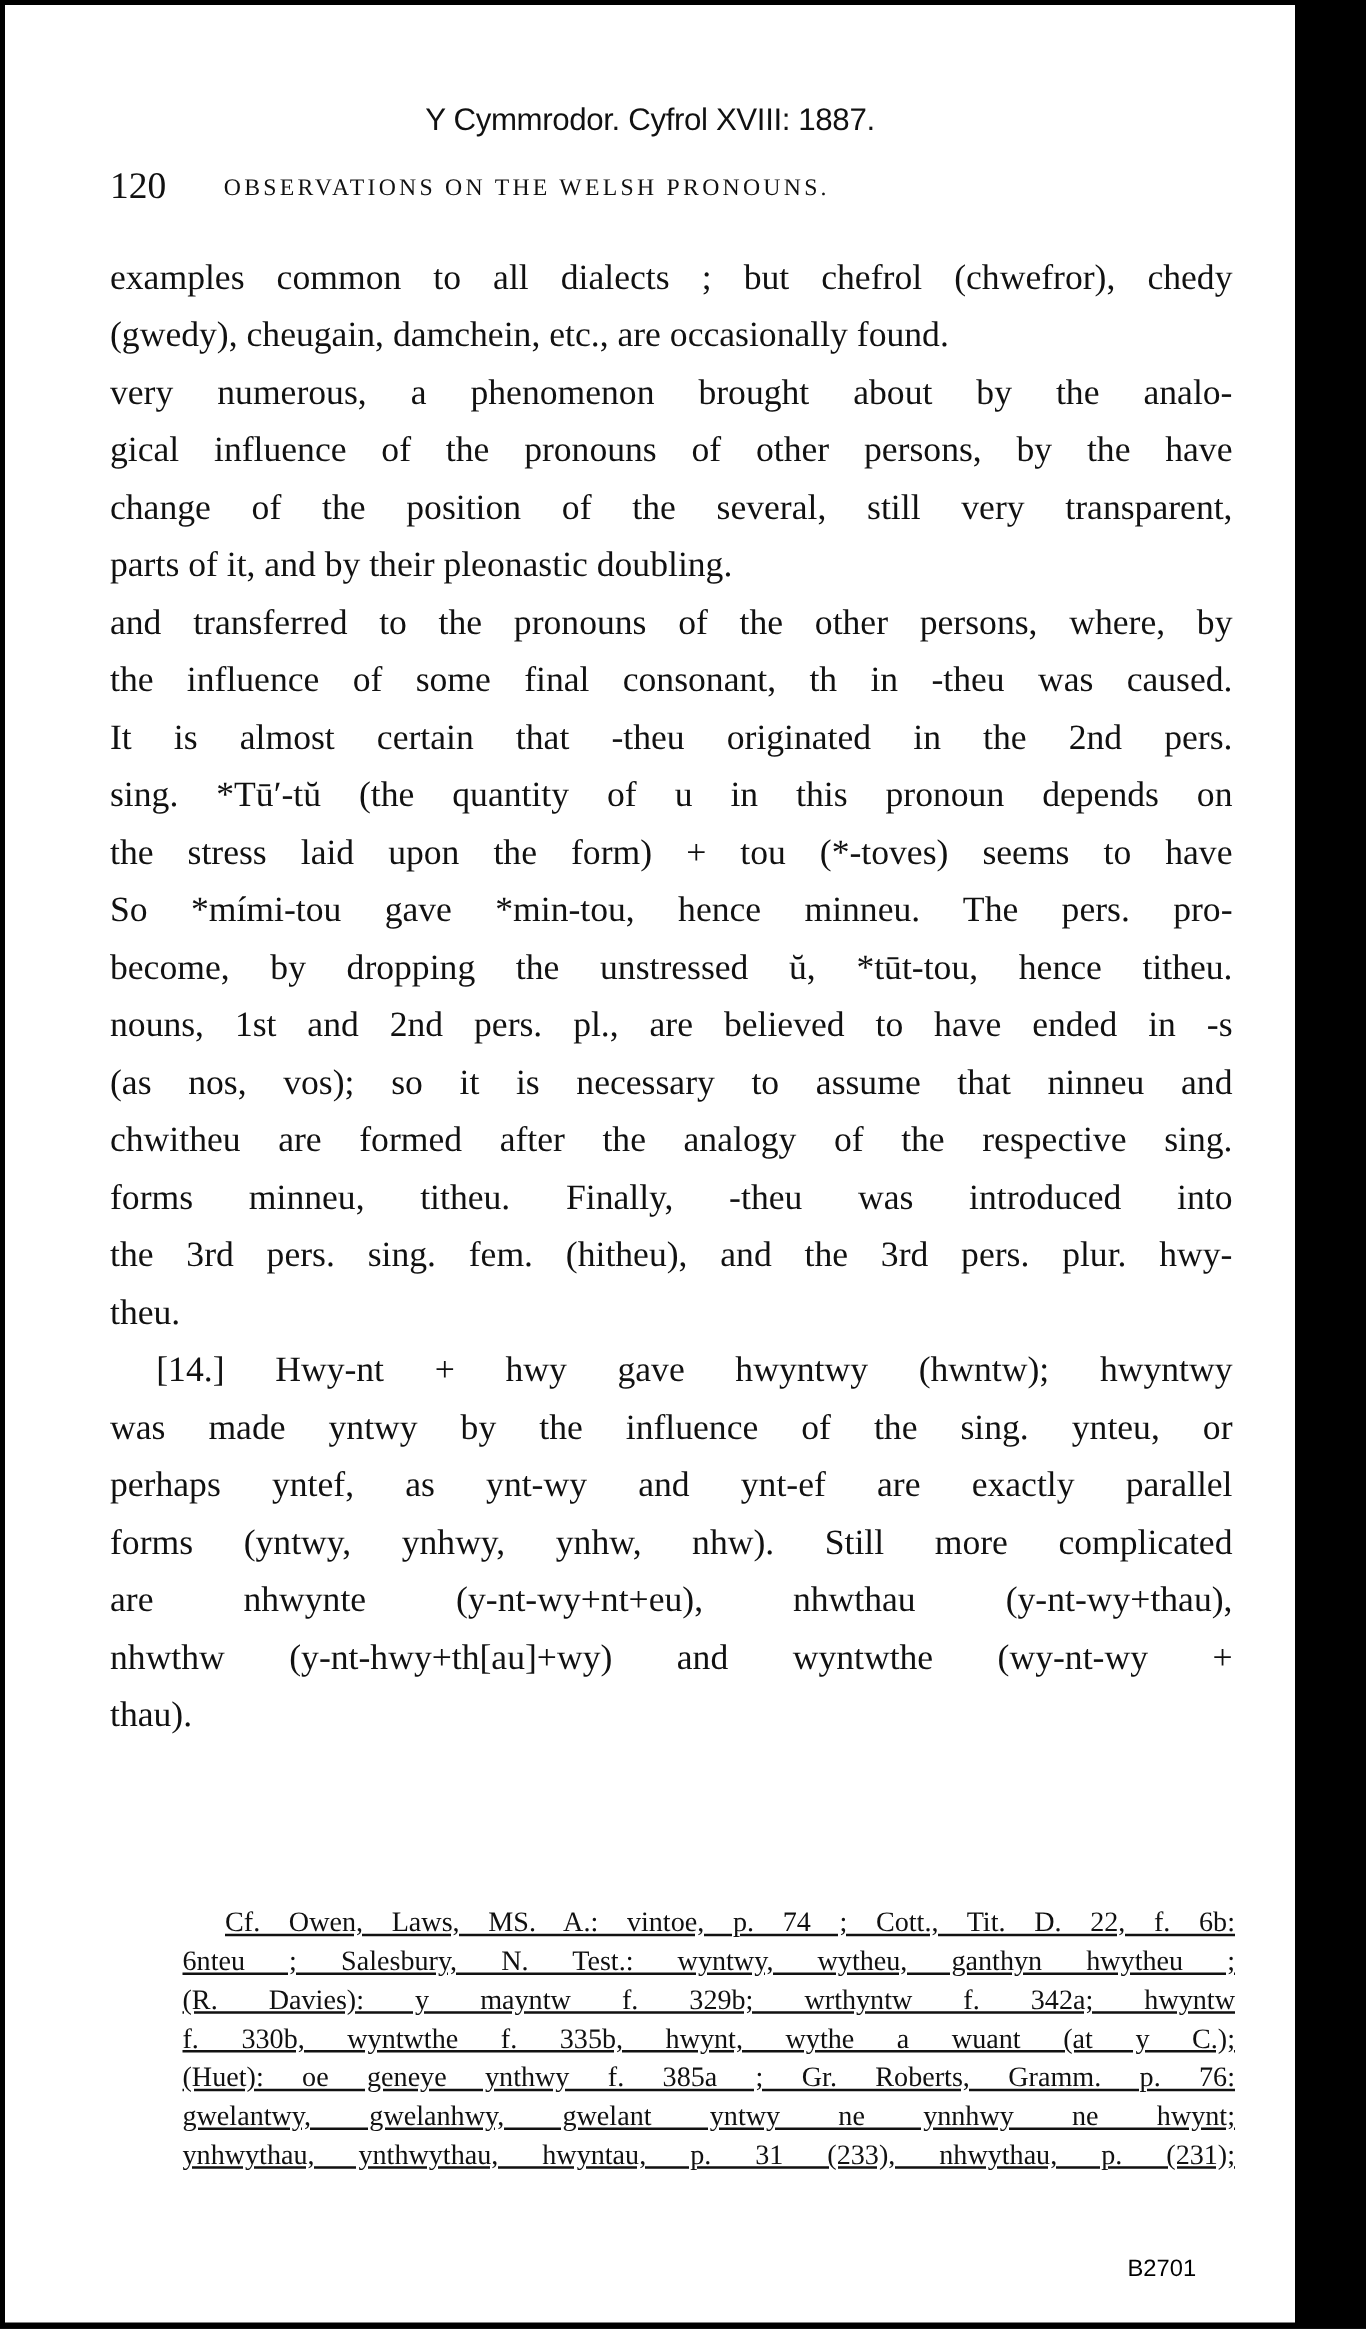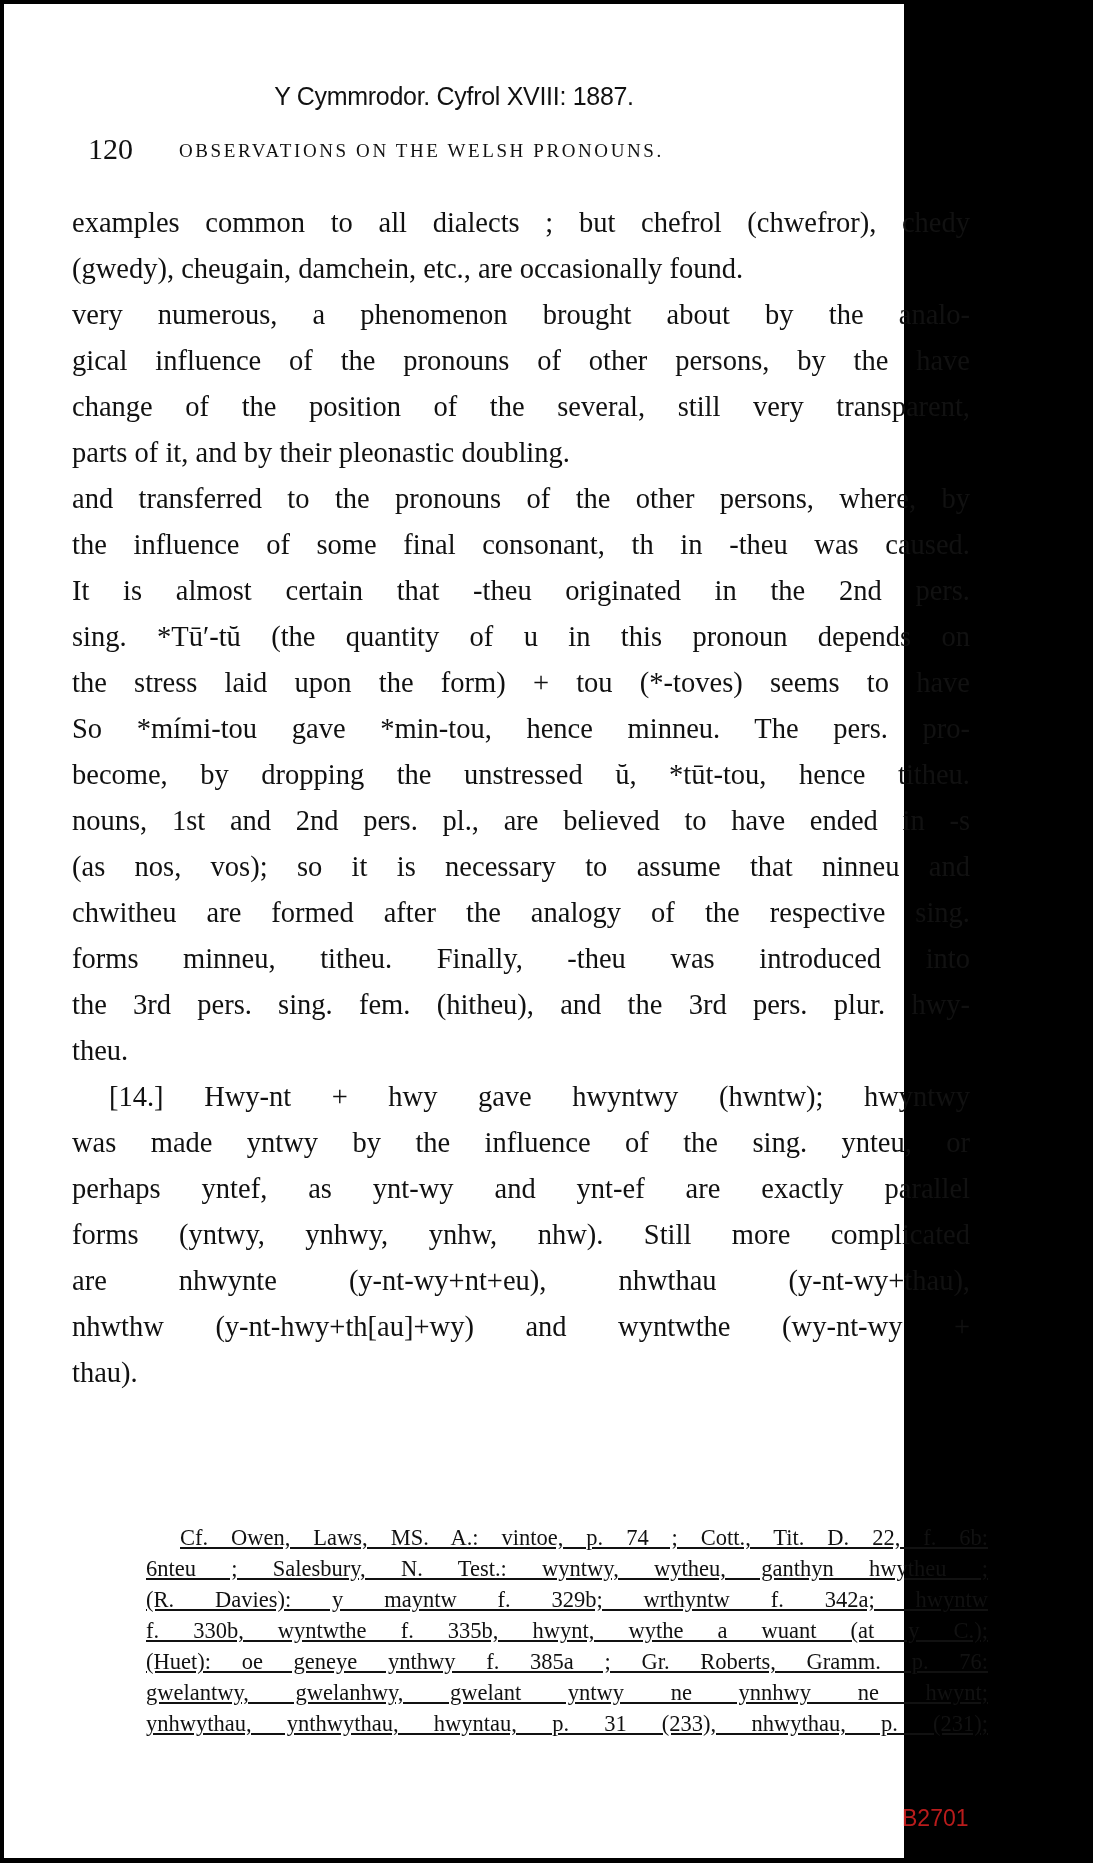--- a/index.html
+++ b/index.html
@@ -1,45 +1,45 @@
 <!DOCTYPE html>
 <html><head>
   <meta charset="utf-8">
   <style>
     html, body { margin: 0; padding: 0; background: #000; }
     body { width: 1093px; height: 1863px; position: relative; overflow: hidden; }
     .page {
-      position: absolute; left: 4px; top: 4px; width: 900px; height: 1854px;
+      position: absolute; left: 4px; top: 4px; width: 1032px; height: 1854px;
       background: #fff; color: #111;
     }
     .running-head {
       position: absolute; left: 0; width: 100%; top: 78px;
       text-align: center; font-family: "Liberation Sans", sans-serif;
       font-size: 25px; color: #111; letter-spacing: -0.3px;
     }
     .page-header { position: absolute; left: 84px; top: 128px; width: 900px; height: 36px;
       font-family: "Liberation Serif", serif; }
     .page-number { position: absolute; left: 0; top: 0; font-size: 30px; }
     .header-title { position: absolute; left: 91px; top: 8px; font-size: 19px; letter-spacing: 2.6px; }
     .body-text {
-      position: absolute; left: 68px; top: 196px; width: 898px;
+      position: absolute; left: 84px; top: 196px; width: 898px;
       font-family: "Liberation Serif", serif; font-size: 28.5px; line-height: 46px;
       text-align: justify;
     }
     .body-text p { margin: 0; }
     .line { display: block; text-align: justify; text-align-last: justify; white-space: nowrap; }
     .line.last { text-align-last: left; }
     .footnote {
       position: absolute; left: 142px; top: 1518px; width: 842px;
       font-family: "Liberation Serif", serif; font-size: 22.5px; line-height: 31px; text-decoration: underline;
     }
     .footnote .line:first-child { padding-left: 34px; }
     .catalog-id {
       position: absolute; left: 898px; top: 1801px;
-      font-family: "Liberation Sans", sans-serif; font-size: 23px; color: #b91c1c;
+      font-family: "Liberation Sans", sans-serif; font-size: 19px; color: #000000;
     }
   </style>
 </head>
 <body>
 
 <div class="page">
   <div class="running-head">Y Cymmrodor. Cyfrol XVIII: 1887.</div>
 
   <div class="page-header">
     <span class="page-number">120</span>

